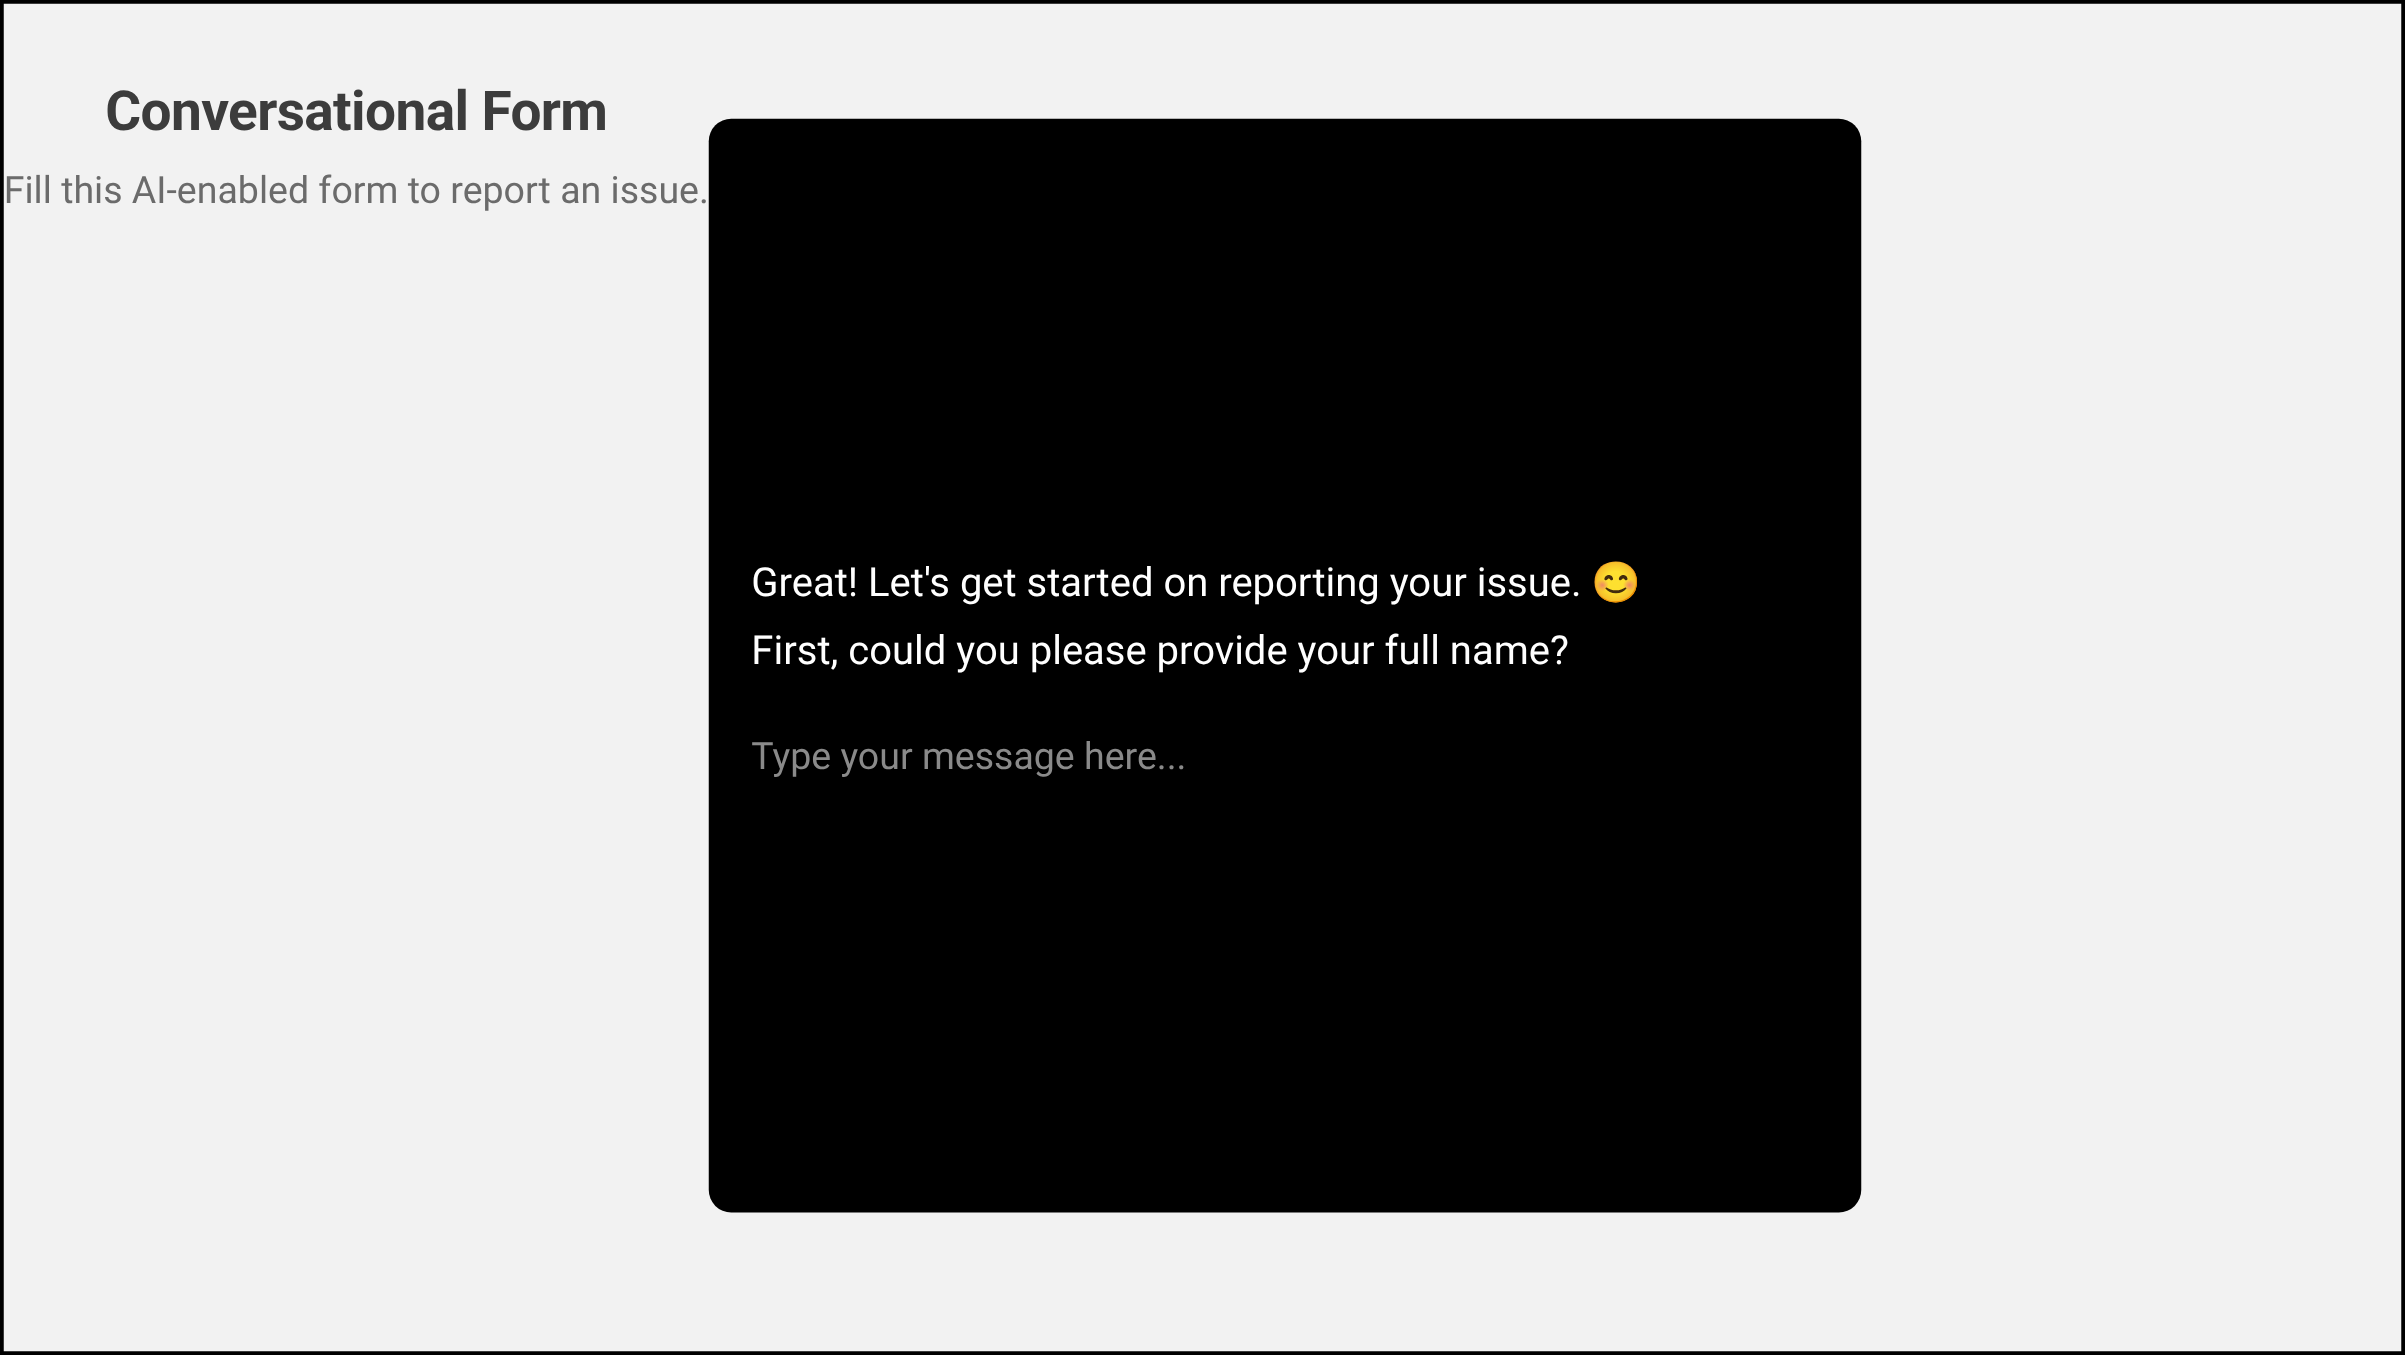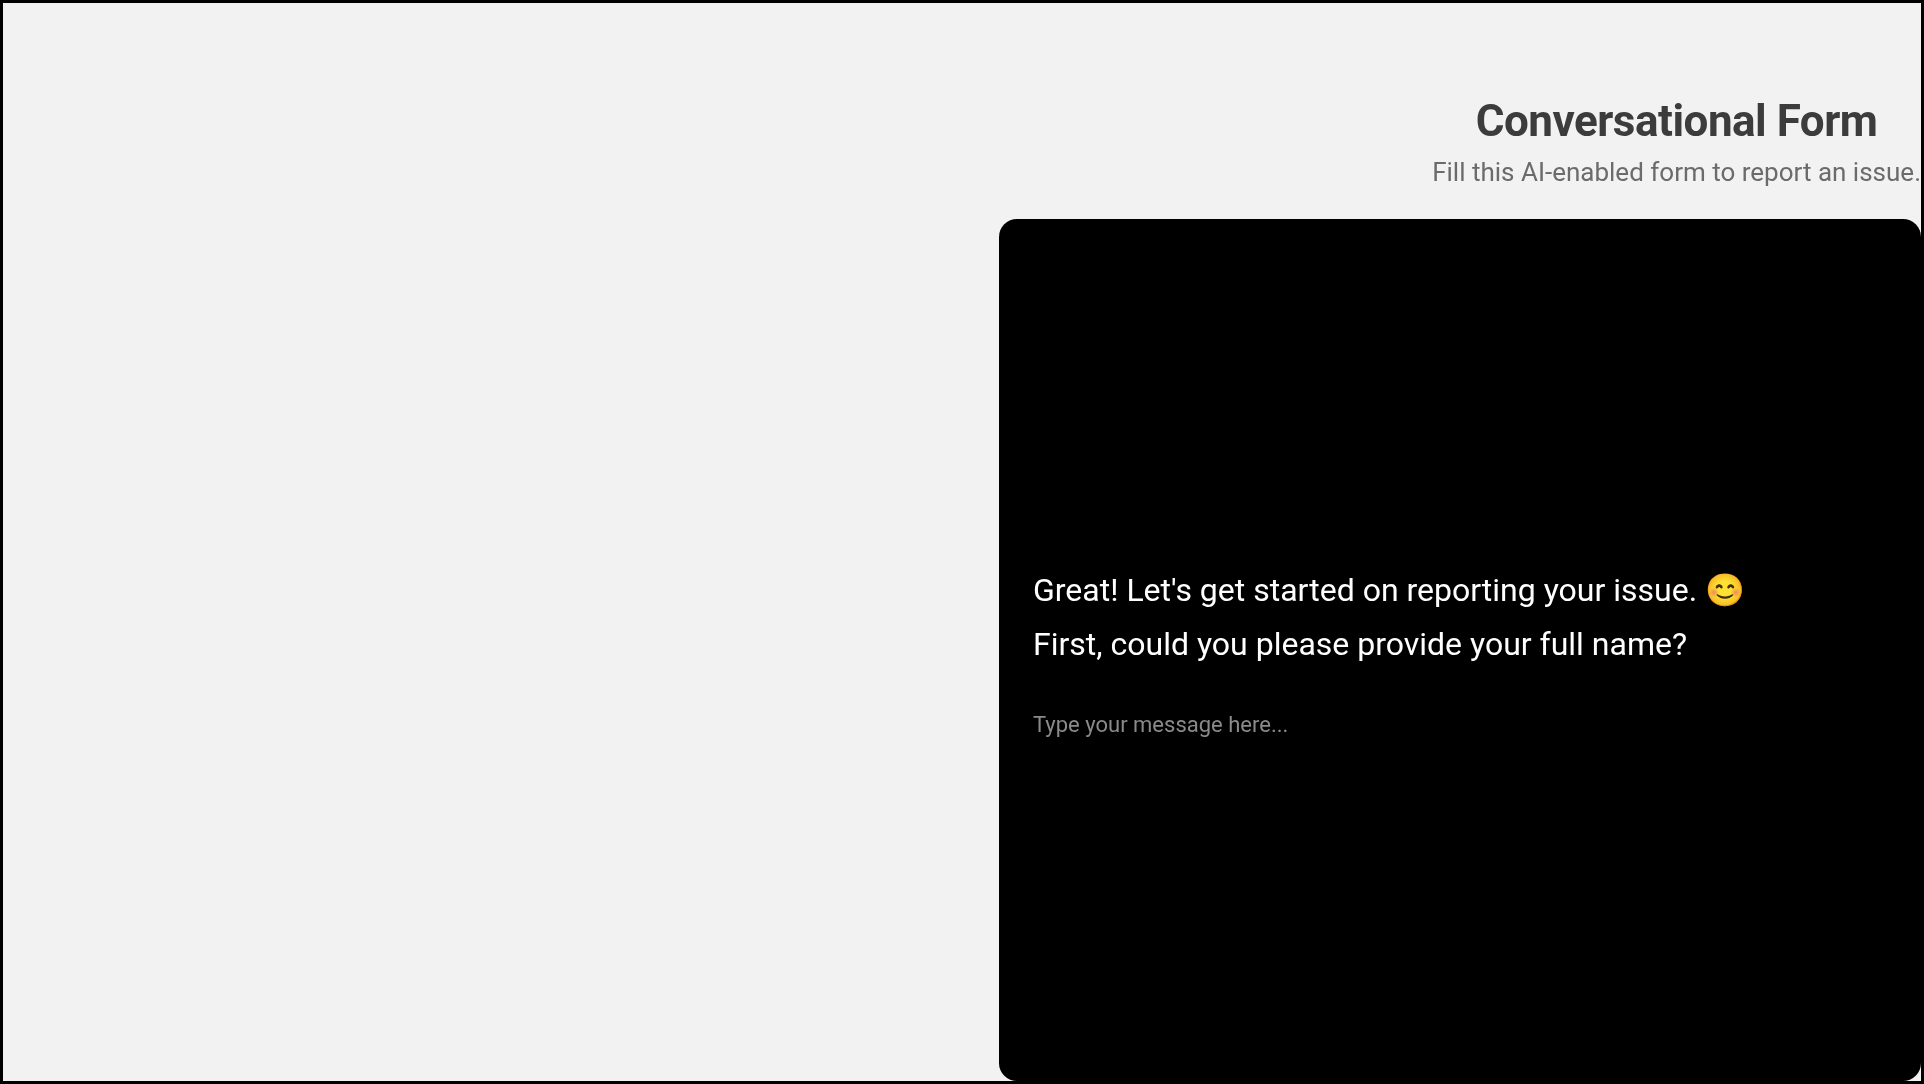--- a/index.html
+++ b/index.html
@@ -7,36 +7,36 @@
       font-family: -apple-system, BlinkMacSystemFont, "Segoe UI", Roboto, Helvetica, Arial, sans-serif;
       background: #f2f2f2;
       width: 1924px;
       height: 1084px;
       overflow: hidden;
       border: 3px solid #000;
     }
     .page {
       width: 100%;
       height: 100%;
-      padding-top: 92px;
+      padding-top: 60px;
       display: flex;
-      flex-direction: column;
-      align-items: flex-end;
+      flex-direction: row;
+      align-items: flex-start;
     }
     .header { text-align: center; }
     .title {
       font-size: 44px;
       font-weight: 700;
       color: #3c3c3c;
       letter-spacing: -0.5px;
     }
     .subtitle {
-      font-size: 26px;
+      font-size: 30px;
       color: #6b6b6b;
-      margin-top: 10px;
+      margin-top: 20px;
     }
     .card {
       margin-top: 32px;
       width: 922px;
       height: 875px;
       background: #000;
       border-radius: 18px;
       padding: 34px 34px;
       display: flex;
       flex-direction: column;
@@ -50,21 +50,21 @@
       font-weight: 400;
       white-space: pre-line;
     }
     .input-wrap { margin-top: 40px; }
     .msg-input {
       width: 100%;
       background: transparent;
       border: none;
       outline: none;
       color: #fff;
-      font-size: 22px;
+      font-size: 30px;
       font-family: inherit;
     }
     .msg-input::placeholder { color: #8a8a8a; }
   </style>
 </head>
 <body>
 
 <div class="page">
   <div class="header">
     <h1 class="title">Conversational Form</h1>

